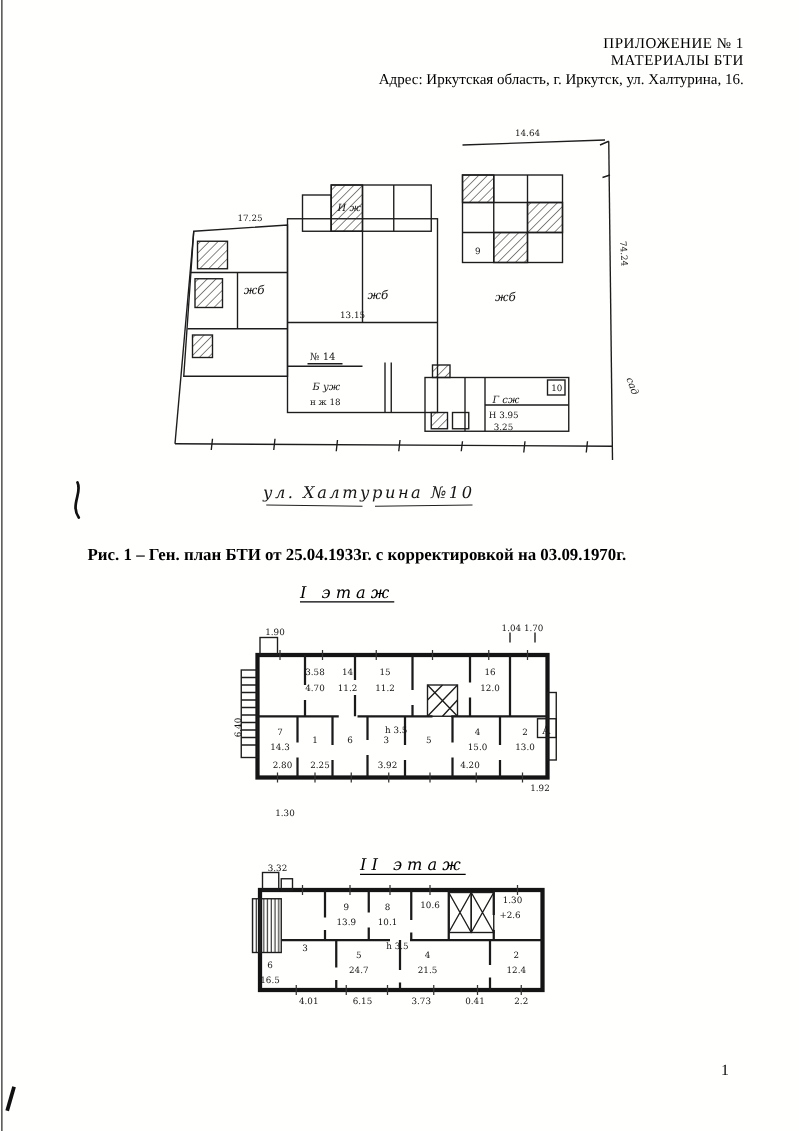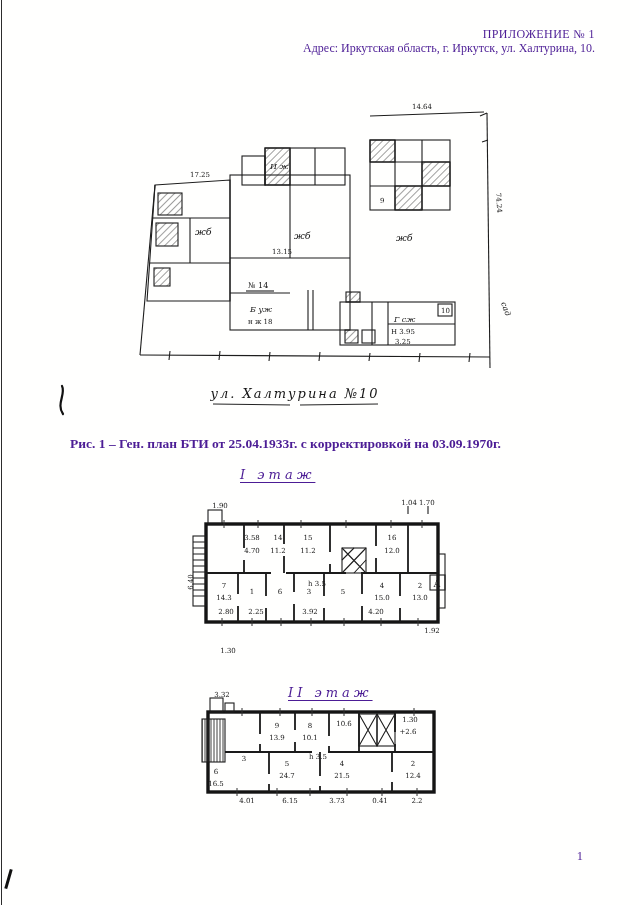--- a/index.html
+++ b/index.html
@@ -1,19 +1,19 @@
 <!DOCTYPE html>
 <html><head>
 <meta charset="utf-8">
 <style>
   * { box-sizing: border-box; margin: 0; padding: 0; }
   html, body { background: #ffffff; }
   .page {
     position: relative; width: 639px; height: 905px;
-    background: #fffffe; color: #4c1d95;
+    background: #fffffe; color: #000000;
     font-family: "Liberation Serif", serif;
     overflow: hidden; margin: 0 auto;
   }
   .scan-edge { position: absolute; left: 1px; top: 0; width: 1px; height: 905px; background: #2c2c2c; }
   .scan-mark { position: absolute; left: 7px; top: 869px; width: 3px; height: 20px; background: #101010; transform: rotate(16deg); }
 
   .doc-header { position: absolute; top: 27px; right: 44px; text-align: right; font-size: 12px; line-height: 14.3px; }
   .hdr-caps { letter-spacing: 0.4px; }
 
   .caption { position: absolute; left: 0; width: 571px; text-align: center; font-weight: bold; font-size: 13.5px; }
@@ -57,21 +57,22 @@
 </style>
 </head>
 <body>
 
 <div class="page">
   <div class="scan-edge"></div>
   <div class="scan-mark"></div>
 
   <div class="doc-header">
     <div class="hdr-caps">ПРИЛОЖЕНИЕ № 1</div>
-    <div>Адрес: Иркутская область, г. Иркутск, ул. Халтурина, 10.</div>
+    <div class="hdr-caps">МАТЕРИАЛЫ БТИ</div>
+    <div>Адрес: Иркутская область, г. Иркутск, ул. Халтурина, 16.</div>
   </div>
 
   <svg class="genplan" viewBox="0 0 470 325" xmlns="http://www.w3.org/2000/svg">
     <defs>
       <pattern id="h1" width="5" height="5" patternUnits="userSpaceOnUse" patternTransform="rotate(45)">
         <line x1="0" y1="0" x2="0" y2="5" class="hl"></line>
       </pattern>
     </defs>
 
     <g class="ln">

